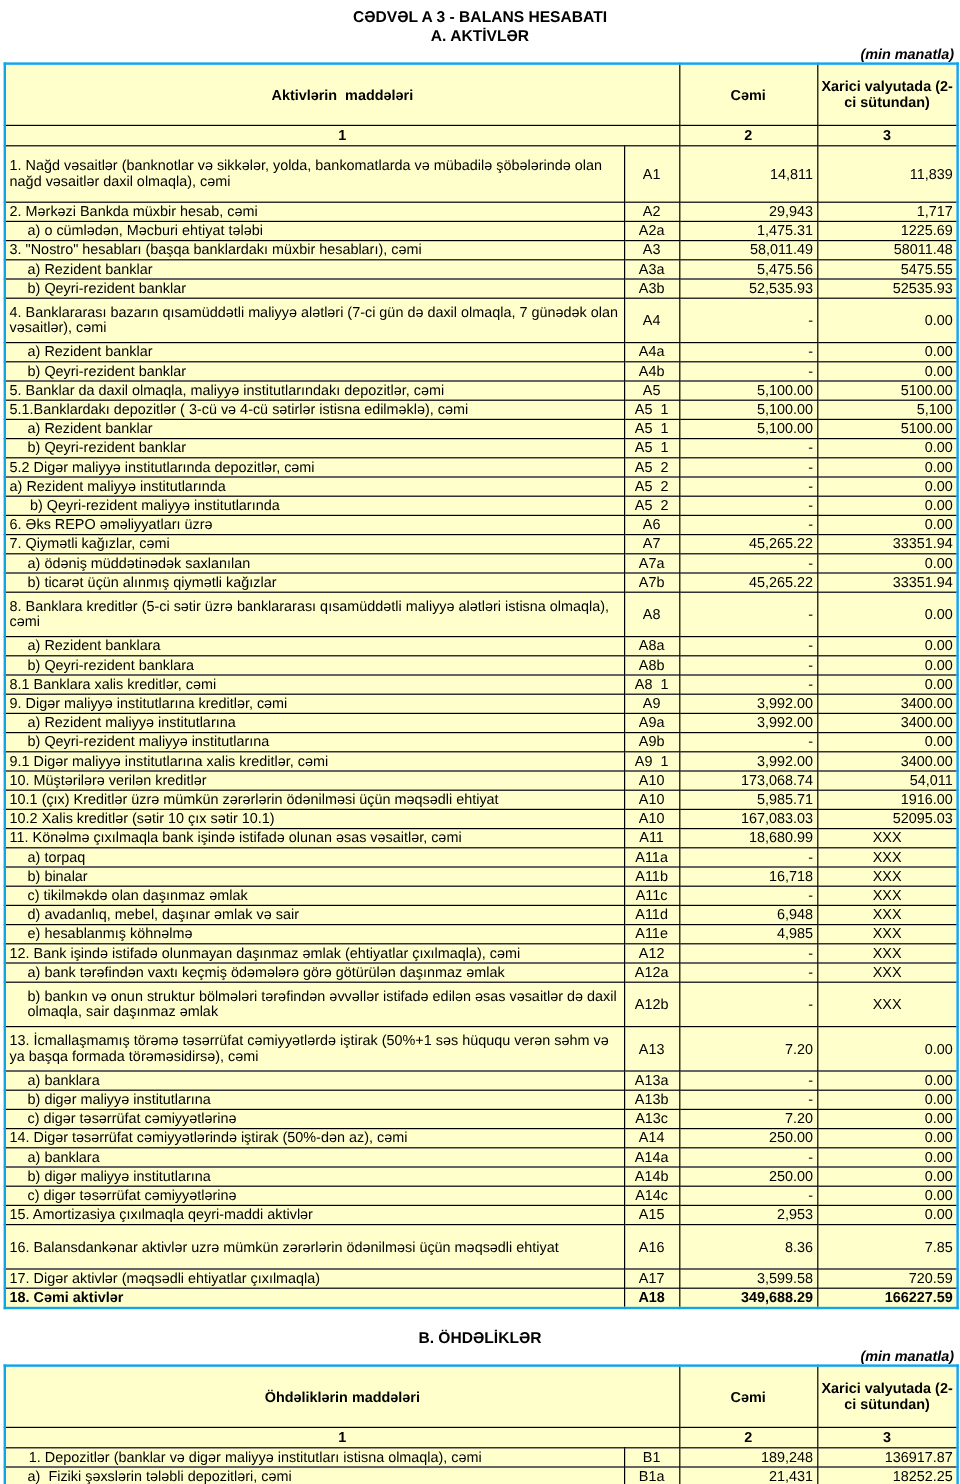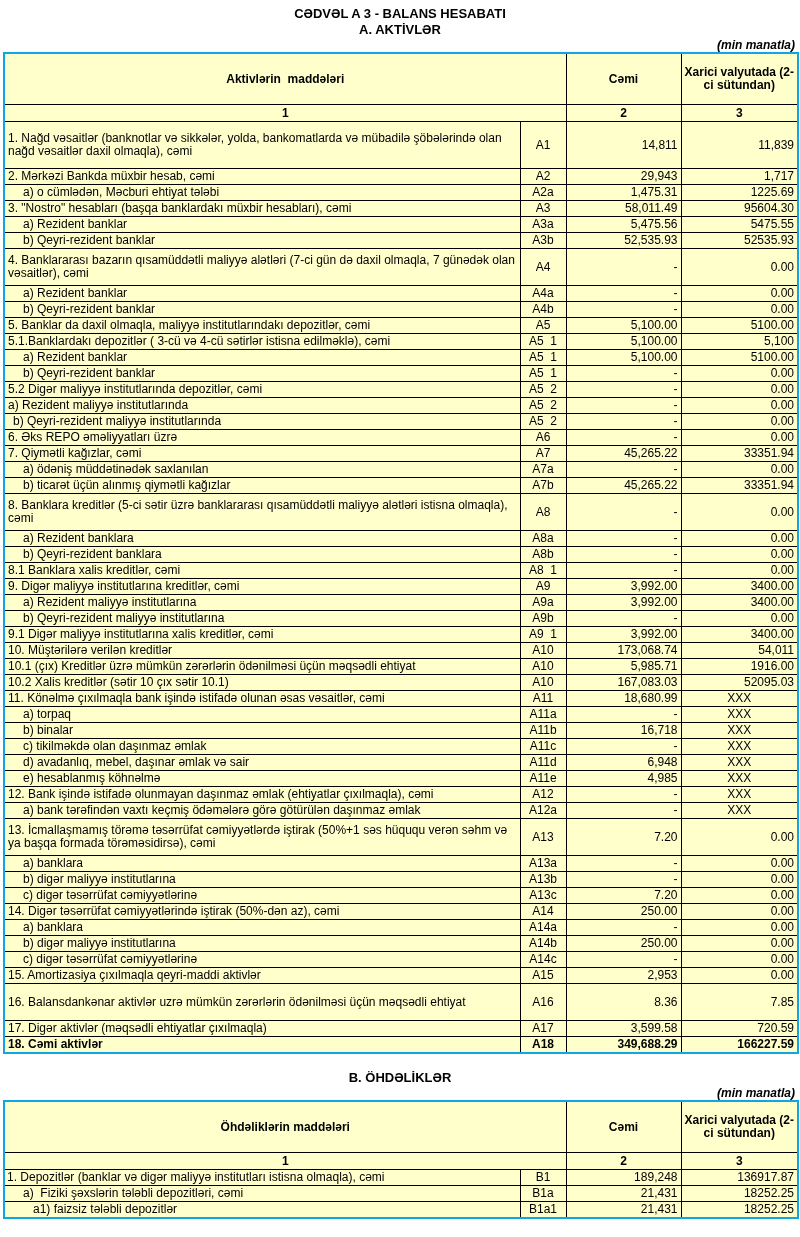--- a/index.html
+++ b/index.html
@@ -75,21 +75,21 @@
         <tr>
           <td class="desc" style="padding-left: 18px;">a) o cümlədən, Məcburi ehtiyat tələbi</td>
           <td class="code">A2a</td>
           <td class="num white">1,475.31</td>
           <td class="num white">1225.69</td>
         </tr>
         <tr>
           <td class="desc" style="padding-left: 3px;">3. "Nostro" hesabları (başqa banklardakı müxbir hesabları), cəmi</td>
           <td class="code">A3</td>
           <td class="num">58,011.49</td>
-          <td class="num">95604.30</td>
+          <td class="num">58011.48</td>
         </tr>
         <tr>
           <td class="desc" style="padding-left: 18px;">a) Rezident banklar</td>
           <td class="code">A3a</td>
           <td class="num white">5,475.56</td>
           <td class="num white">5475.55</td>
         </tr>
         <tr>
           <td class="desc" style="padding-left: 18px;">b) Qeyri-rezident banklar</td>
           <td class="code">A3b</td>
@@ -144,21 +144,21 @@
           <td class="num">-</td>
           <td class="num">0.00</td>
         </tr>
         <tr>
           <td class="desc" style="">a) Rezident maliyyə institutlarında</td>
           <td class="code">A5&nbsp;&nbsp;2</td>
           <td class="num">-</td>
           <td class="num">0.00</td>
         </tr>
         <tr>
-          <td class="desc" style="padding-left: 8px;">b) Qeyri-rezident maliyyə institutlarında</td>
+          <td class="desc" style="padding-left: 20px;">b) Qeyri-rezident maliyyə institutlarında</td>
           <td class="code">A5&nbsp;&nbsp;2</td>
           <td class="num">-</td>
           <td class="num">0.00</td>
         </tr>
         <tr>
           <td class="desc" style="padding-left: 3px;">6. Əks REPO əməliyyatları üzrə</td>
           <td class="code">A6</td>
           <td class="num">-</td>
           <td class="num">0.00</td>
         </tr>
@@ -284,20 +284,26 @@
         </tr>
         <tr>
           <td class="desc" style="padding-left: 3px;">12. Bank işində istifadə olunmayan daşınmaz əmlak (ehtiyatlar çıxılmaqla), cəmi</td>
           <td class="code">A12</td>
           <td class="num">-</td>
           <td class="center">XXX</td>
         </tr>
         <tr>
           <td class="desc" style="padding-left: 18px;">a) bank tərəfindən vaxtı keçmiş ödəmələrə görə götürülən daşınmaz əmlak</td>
           <td class="code">A12a</td>
+          <td class="num">-</td>
+          <td class="center">XXX</td>
+        </tr>
+        <tr style="height: 37px;">
+          <td class="desc" style="padding-left: 18px;">b) bankın və onun struktur bölmələri tərəfindən əvvəllər istifadə edilən əsas vəsaitlər də daxil olmaqla, sair daşınmaz əmlak</td>
+          <td class="code">A12b</td>
           <td class="num">-</td>
           <td class="center">XXX</td>
         </tr>
         <tr style="height: 37px;">
           <td class="desc" style="padding-left: 3px;">13. İcmallaşmamış törəmə təsərrüfat cəmiyyətlərdə iştirak (50%+1 səs hüququ verən səhm və ya başqa formada törəməsidirsə), cəmi</td>
           <td class="code">A13</td>
           <td class="num">7.20</td>
           <td class="num">0.00</td>
         </tr>
         <tr>
@@ -386,21 +392,21 @@
         <td>Xarici valyutada (2-ci sütundan)</td>
       </tr>
       <tr class="colnum">
         <td colspan="2">1</td>
         <td>2</td>
         <td>3</td>
       </tr>
     </thead>
     <tbody id="tbody-b">
         <tr>
-          <td class="desc" style="padding-left: 2px; margin-left: 32px;">1. Depozitlər (banklar və digər maliyyə institutları istisna olmaqla), cəmi</td>
+          <td class="desc" style="padding-left: 19px; margin-left: 32px;">1. Depozitlər (banklar və digər maliyyə institutları istisna olmaqla), cəmi</td>
           <td class="code">B1</td>
           <td class="num">189,248</td>
           <td class="num">136917.87</td>
         </tr>
         <tr>
           <td class="desc" style="padding-left: 18px;">a) &nbsp;Fiziki şəxslərin tələbli depozitləri, cəmi</td>
           <td class="code">B1a</td>
           <td class="num">21,431</td>
           <td class="num">18252.25</td>
         </tr>

